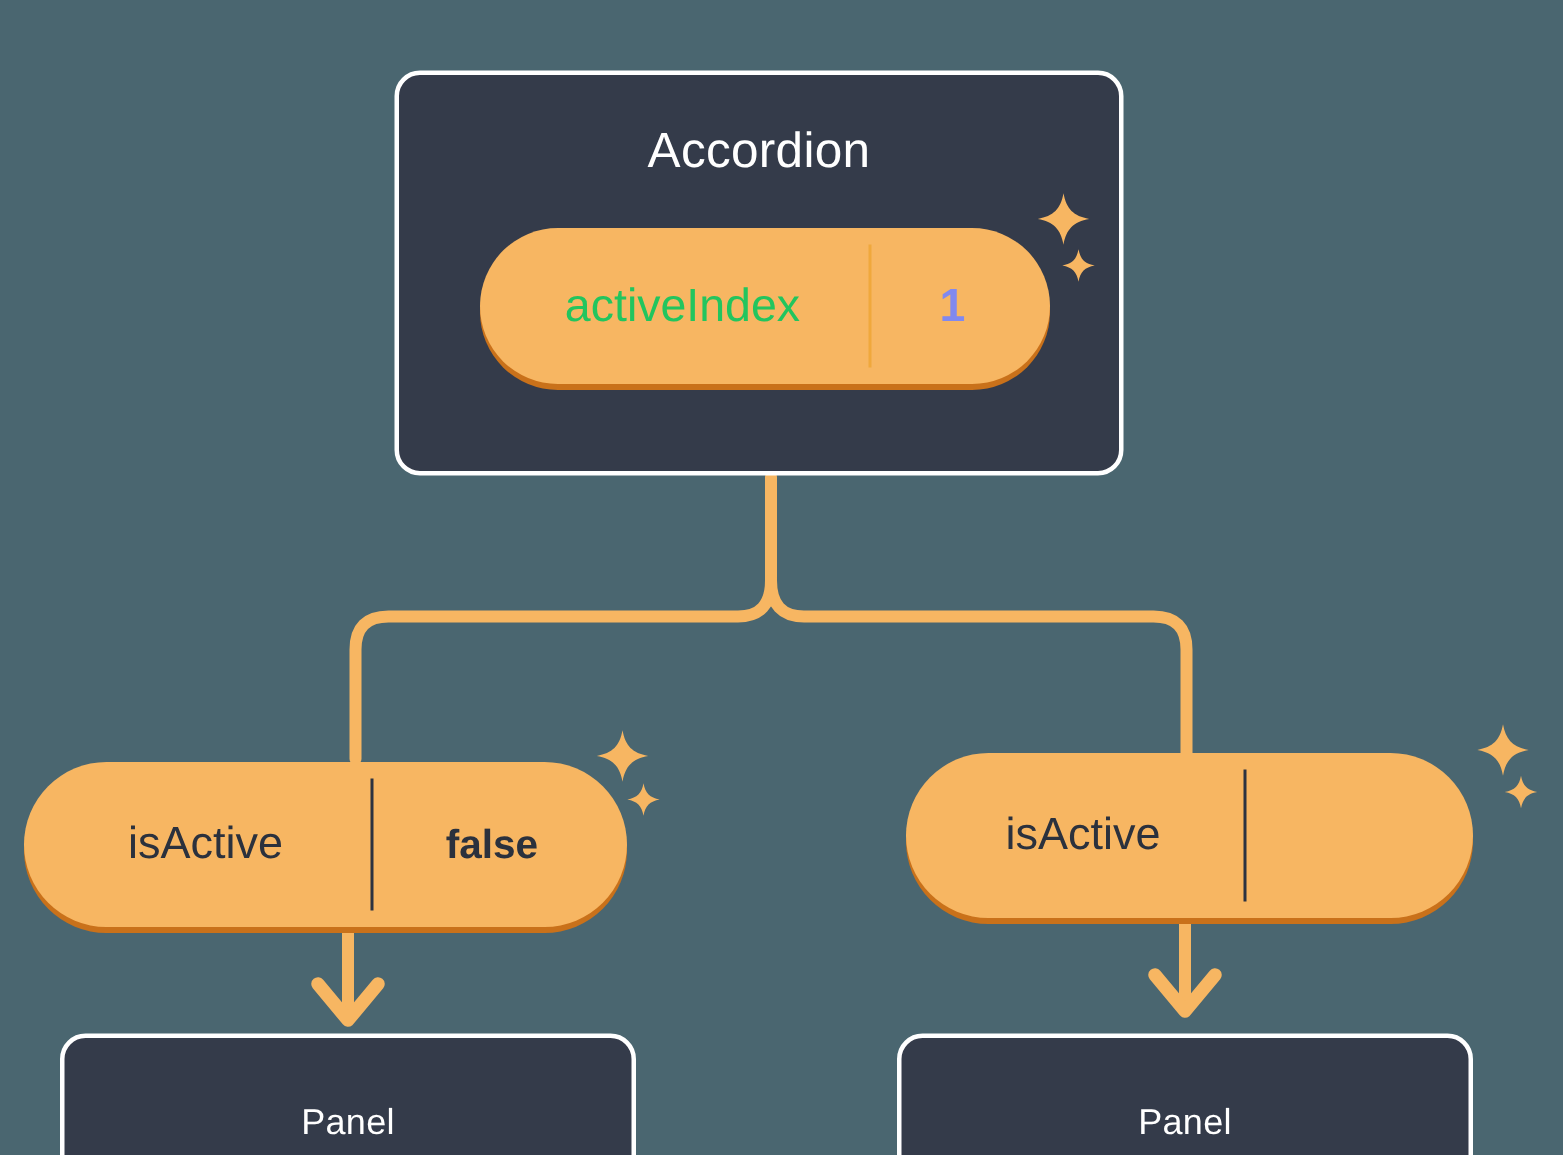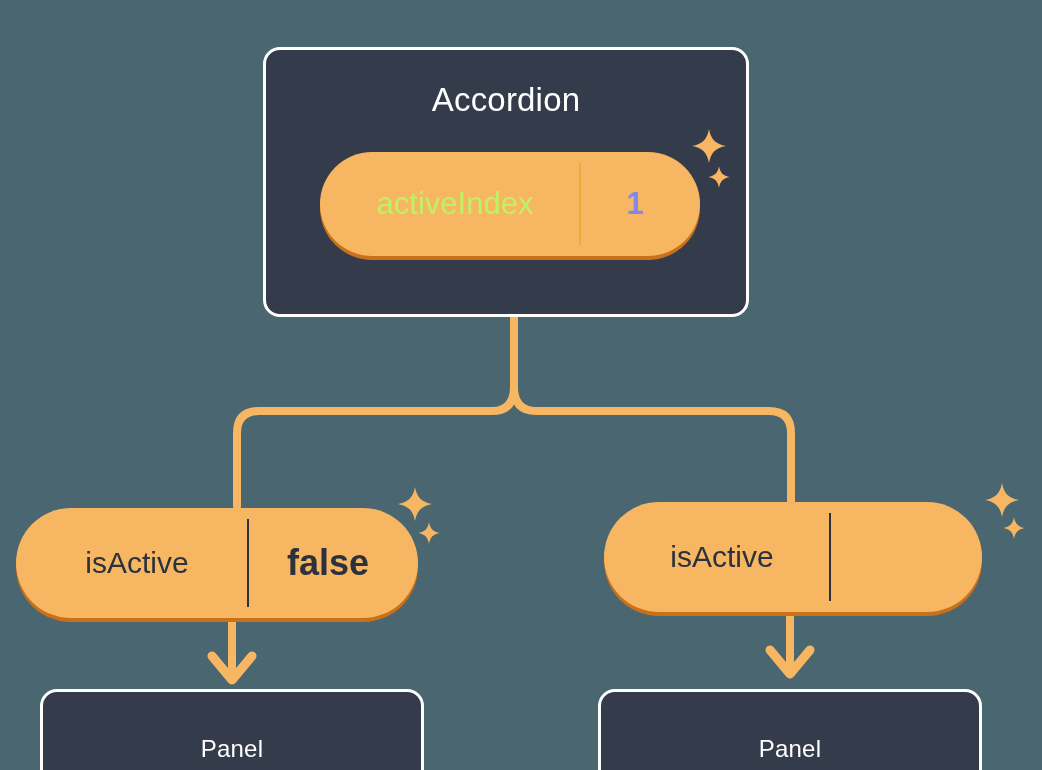--- a/index.html
+++ b/index.html
@@ -107,21 +107,21 @@
   
   #pill-active-index {
     left: 331px;
     top: 119px;
     width: 358px;
     height: 82px;
     background: #343b4a;
   }
   #pill-active-index .pill-key {
     flex: 0 0 250px;
-    color: #bef264;
+    color: #22c55e;
     font-size: 31px;
     font-weight: 400;
     border-right: 2px solid #f0a83c;
   }
   #pill-active-index .pill-val {
     flex: 1 1 auto;
     color: #8189ef;
     font-size: 31px;
     font-weight: 700;
   }
@@ -133,21 +133,21 @@
     height: 92px;
   }
   .pill-purple .pill-key {
     color: #2b313d;
     font-size: 30px;
     font-weight: 400;
     border-right: 2px solid #2c3240;
   }
   .pill-purple .pill-val {
     color: #2b313d;
-    font-size: 36px;
+    font-size: 27px;
     font-weight: 700;
   }
 
   #pill-is-active-left {
     left: 25px;
     top: 473px;
     width: 384px;
   }
   #pill-is-active-left .pill-key { flex: 0 0 222px; }
   #pill-is-active-left .pill-val { flex: 1 1 auto; }

